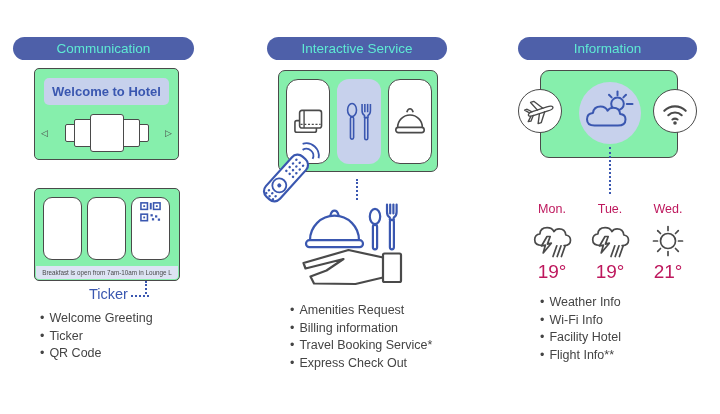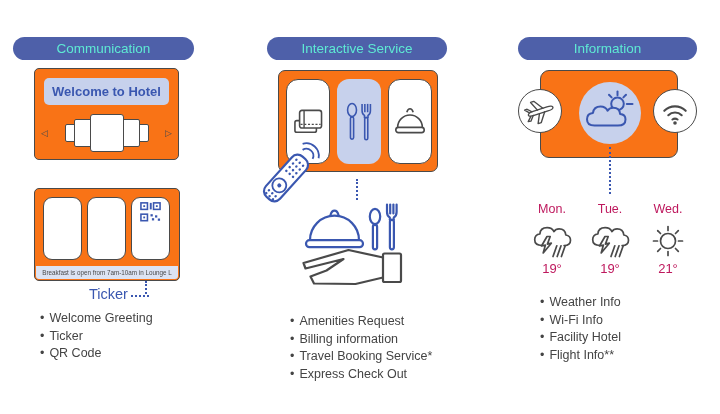--- a/index.html
+++ b/index.html
@@ -5,21 +5,21 @@
   html,body{margin:0;padding:0;background:#fff}
   .stage{position:relative;width:720px;height:414px;background:#fff;font-family:"Liberation Sans",sans-serif;overflow:hidden}
 
   
   .pill{position:absolute;top:37px;height:23px;border-radius:12px;background:var(--pill-bg);color:#5eead4;
         font-size:13.5px;display:flex;align-items:center;justify-content:center}
   .pill.comm{left:13px;width:181px}
   .pill.int{left:267px;width:180px}
   .pill.info{left:518px;width:179px}
 
-  .outline-box{position:absolute;background:#f97316;border:1.6px solid var(--outline-dark);box-sizing:border-box}
+  .outline-box{position:absolute;background:#86efac;border:1.6px solid var(--outline-dark);box-sizing:border-box}
 
   
   .tvbox{left:34px;top:68px;width:145px;height:92px;border-radius:5px}
   .banner{position:absolute;left:9px;top:9px;right:9px;height:27px;background:var(--light-blue-fill);
           border-radius:5px;color:var(--accent-blue);font-weight:bold;font-size:13px;
           display:flex;align-items:center;justify-content:center}
   .carousel{position:absolute;left:8px;right:8px;top:40px;height:48px;display:flex;align-items:center;justify-content:center}
   .tri{position:absolute;top:50%;transform:translateY(-50%);font-size:9px;color:var(--outline-dark);line-height:1}
   .tri.l{left:-2px}.tri.r{right:-2px}
   .slide{position:relative;background:#fff;border:1.5px solid var(--outline-dark);border-radius:2px;box-sizing:border-box}
@@ -41,42 +41,42 @@
   .dot-lead{width:18px;height:0;border-bottom:2px dotted var(--accent-blue);margin-left:3px;margin-top:9px}
   .vdot{position:absolute;width:0;border-left:2px dotted var(--accent-blue)}
   .vdot.v1{left:145px;top:281px;height:13px}
   .vdot.v2{left:356px;top:179px;height:21px}
   .vdot.v3{left:609px;top:147px;height:47px}
 
   
   ul.bullets{position:absolute;margin:6px;padding:0;list-style:none;font-size:12.5px;color:var(--text-dark);line-height:17.6px}
   ul.bullets li::before{content:"•";margin-right:5px}
   ul.b1{left:34px;top:304px}
-  ul.b2{left:284px;top:307px}
+  ul.b2{left:284px;top:296px}
   ul.b3{left:534px;top:288px}
 
   
   .ibox{left:278px;top:70px;width:160px;height:102px;border-radius:7px}
   .icard{position:absolute;top:8px;width:44px;height:85px;border-radius:12px;box-sizing:border-box;
          display:flex;align-items:center;justify-content:center}
   .icard.c1{left:7px;border:1.5px solid var(--outline-dark);background:#fff}
   .icard.c2{left:58px;background:var(--light-blue-fill)}
   .icard.c3{left:109px;border:1.5px solid var(--outline-dark);background:#fff}
   .abs{position:absolute}
 
   
   .inforect{left:540px;top:70px;width:138px;height:88px;border-radius:9px}
   .circle{position:absolute;border-radius:50%;display:flex;align-items:center;justify-content:center;box-sizing:border-box}
   .circle.plane{left:518px;top:89px;width:44px;height:44px;border:1.8px solid var(--outline-dark);background:#fff}
   .circle.weather{left:579px;top:82px;width:62px;height:62px;background:var(--light-blue-fill)}
   .circle.wifi{left:653px;top:89px;width:44px;height:44px;border:1.8px solid var(--outline-dark);background:#fff}
   .fcast{position:absolute;top:202px;width:58px;text-align:center;color:#be185d}
   .fcast .day{font-size:12.5px}
   .fcast svg{display:block;margin:1px auto 0}
-  .fcast .temp{font-size:13px}
+  .fcast .temp{font-size:19px}
   .f1{left:523px}.f2{left:581px}.f3{left:639px}
 
   svg .sb{stroke:var(--accent-blue)}
   svg .sg{stroke:var(--outline-dark)}
   svg .fb{fill:var(--accent-blue)}
   svg .fg{fill:var(--outline-dark)}
 </style>
 </head>
 <body>
 

